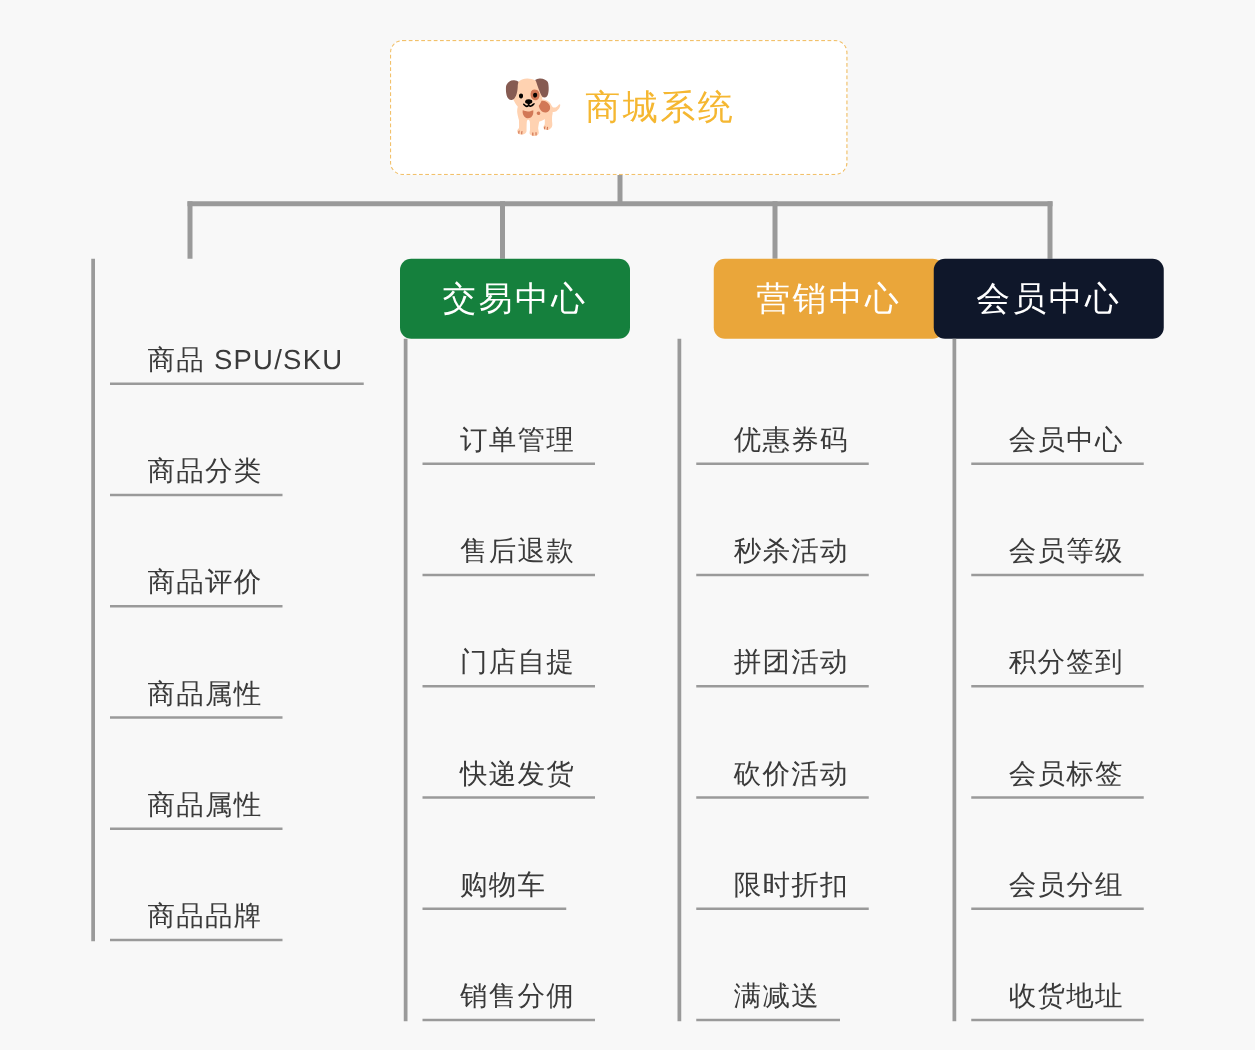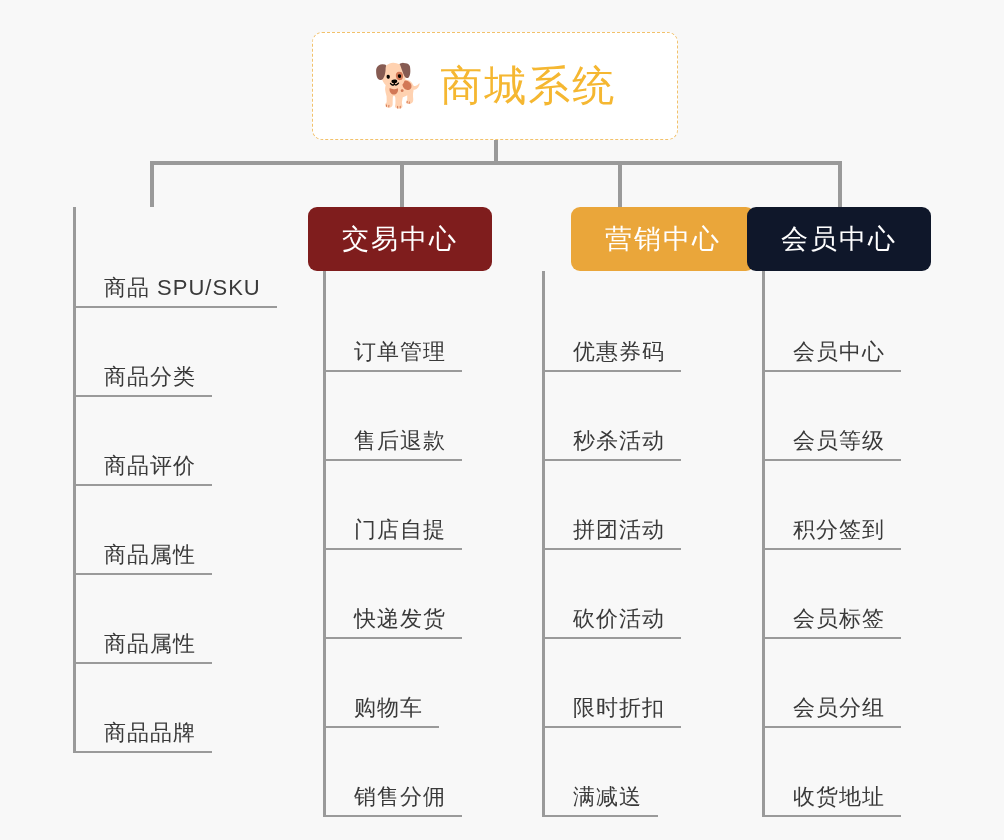--- a/index.html
+++ b/index.html
@@ -35,21 +35,21 @@
     align-items: center;
     justify-content: center;
     gap: 14px;
   }
   .root-emoji {
     font-size: 42px;
     line-height: 1;
     display: block;
   }
   .root-title {
-    font-size: 42px;
+    font-size: 28px;
     color: #f5b731;
     letter-spacing: 2px;
     line-height: 1;
     white-space: nowrap;
   }
 
   
   .conn {
     position: absolute;
     background: #9a9a9a;
@@ -102,21 +102,21 @@
     border-left: 3px solid #9a9a9a;
     margin-left: 15px;
     width: 220px;
   }
   .leaf-item {
     height: 89px;
     box-sizing: border-box;
     position: relative;
     display: flex;
     align-items: flex-end;
-    padding-left: 28px;
+    padding-left: 42px;
   }
   .leaf-inner {
     display: inline-block;
     border-bottom: 2px solid #9a9a9a;
     padding: 0 16px 6px 0;
     margin-left: -30px;
     padding-left: 30px;
   }
   .leaf-label {
     font-size: 22px;
@@ -160,21 +160,21 @@
       <div class="leaf-item">
           <span class="leaf-inner"><span class="leaf-label">商品属性</span></span>
         </div>
       <div class="leaf-item">
           <span class="leaf-inner"><span class="leaf-label">商品品牌</span></span>
         </div>
     </div>
   </div>
 
   <div class="column" style="left:308px;">
-    <div class="cat-header" style="background:#7f1d1d;">
+    <div class="cat-header" style="background:#15803d;margin-left:12px;">
       <span class="cat-header-label">交易中心</span>
     </div>
     <div class="leaf-list">
       <div class="leaf-item">
           <span class="leaf-inner"><span class="leaf-label">订单管理</span></span>
         </div>
       <div class="leaf-item">
           <span class="leaf-inner"><span class="leaf-label">售后退款</span></span>
         </div>
       <div class="leaf-item">

